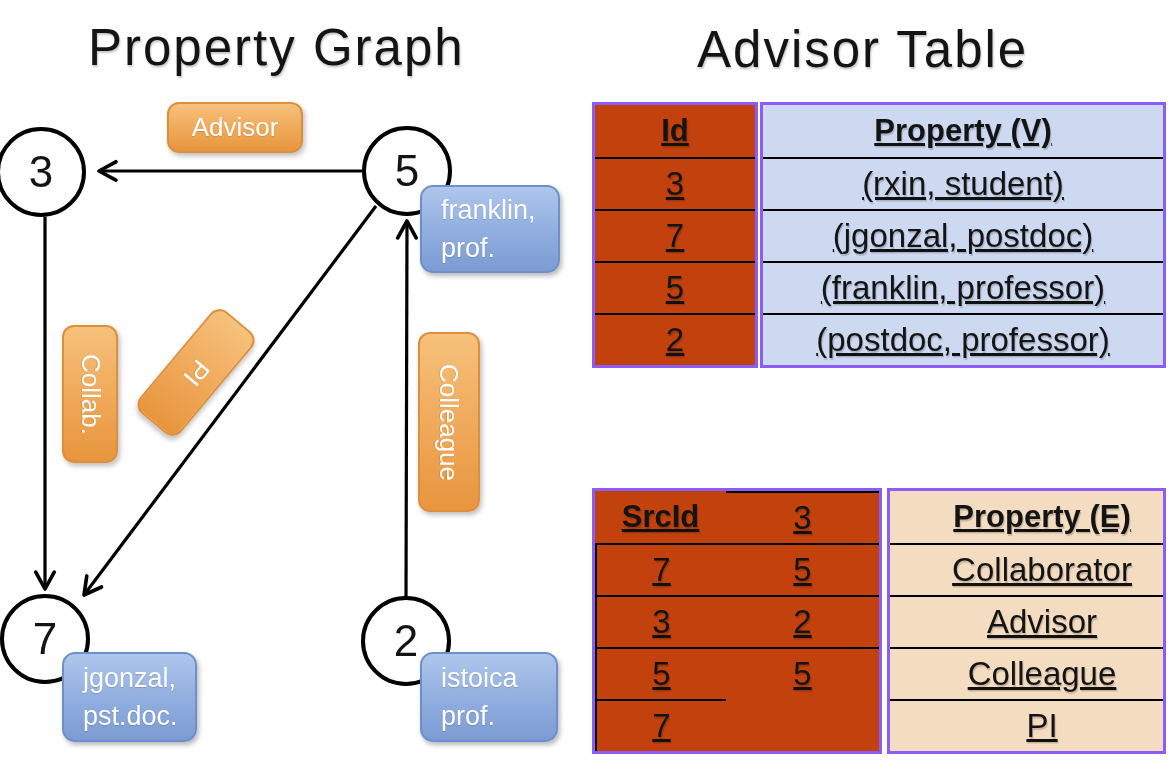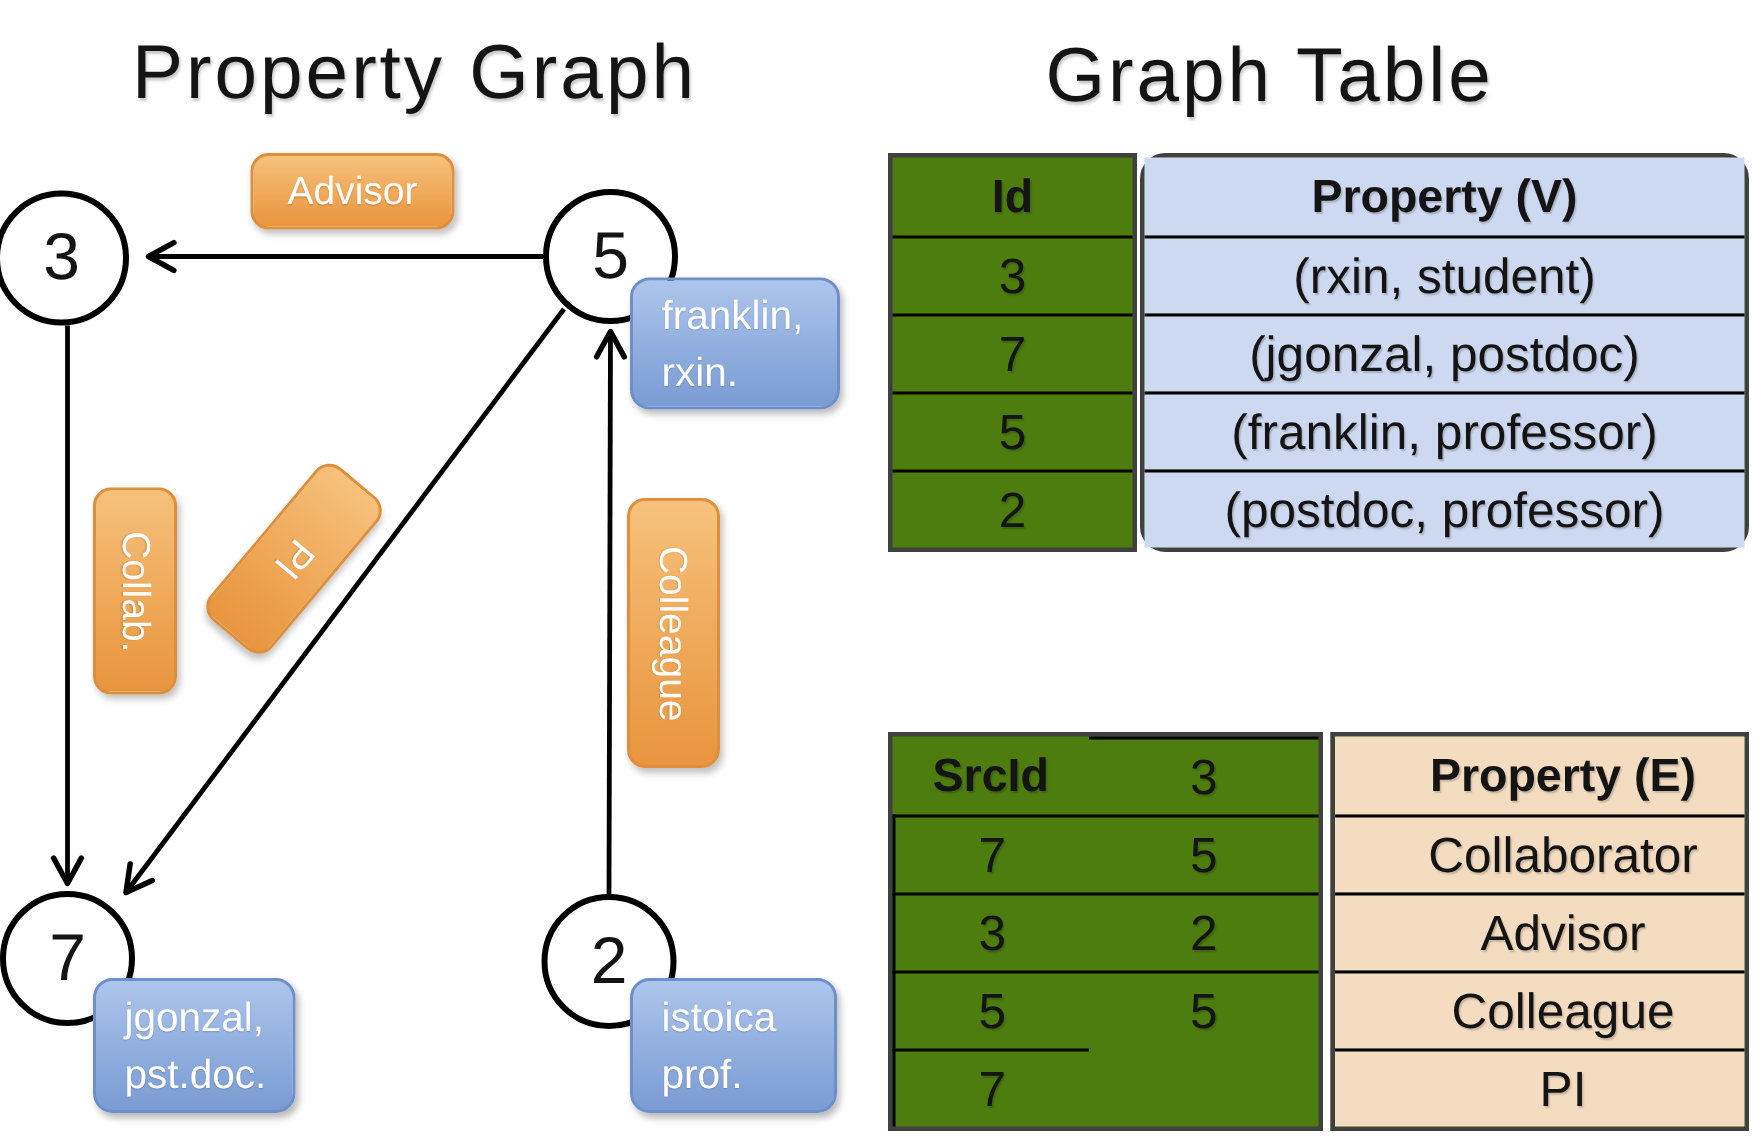--- a/index.html
+++ b/index.html
@@ -61,31 +61,31 @@
 
   
   .tables-panel { position: absolute; left: 585px; top: 0; width: 585px; height: 760px; }
   .vertex-title { left: 112px; top: 20px; }
   .edge-title   { left: 152px; top: 398px; }
 
   .tbl { position: absolute; display: flex; }
   .vtable { left: 7px; top: 102px; width: 574px; }
   .etable { left: 7px; top: 488px; width: 574px; border-radius: 16px; }
 
-  .sub { border: 3px solid #404040; background: #4d7c0f; }
+  .sub { border: 3px solid #8b5cf6; background: #c2410c; text-decoration: underline; }
   .sub .cell {
     height: 52px; display: flex; align-items: center; justify-content: center;
     font-size: 33px; font-weight: 400; color: #141414;
     border-top: 2px solid #000; text-shadow: 1px 1.5px 1px rgba(0,0,0,0.18);
   }
   .sub .cell.first { border-top: none; }
   .sub .cell.head { font-weight: 700; font-size: 31px; }
 
   .v-id   { width: 166px; }
-  .v-prop { margin-left: 2px; flex: 1; border-radius: 17px; }
+  .v-prop { margin-left: 2px; flex: 1; }
   .v-prop .cell { background: #cdd9f0; }
 
   .e-ids  { width: 290px; display: grid; grid-template-columns: 131px 1fr; }
   .e-ids .cell.dst { border-left: 2px solid #000; }
   .e-prop { margin-left: 5px; flex: 1; }
   .e-prop .cell { background: #f4dcc1; padding-left: 31px; }
 </style>
 </head>
 <body>
 
@@ -113,42 +113,42 @@
         <span>5</span>
       </div>
     <div class="gnode node-7">
         <span>7</span>
       </div>
     <div class="gnode node-2">
         <span>2</span>
       </div>
 
     <div class="vlabel vl-franklin">franklin,
-rxin.</div>
+prof.</div>
     <div class="vlabel vl-jgonzal">jgonzal,
 pst.doc.</div>
     <div class="vlabel vl-istoica">istoica
 prof.</div>
 
     <div class="elabel el-advisor">
       <span>Advisor</span>
     </div>
     <div class="elabel el-collab">
       <span class="rot90">Collab.</span>
     </div>
     <div class="elabel el-pi">
       <span class="rot90">PI</span>
     </div>
     <div class="elabel el-colleague">
       <span class="rot90">Colleague</span>
     </div>
   </section>
 
   <section class="tables-panel">
-    <h1 class="big-title vertex-title">Graph Table</h1>
+    <h1 class="big-title vertex-title">Advisor Table</h1>
 
     <div class="tbl vtable">
       <div class="sub v-id">
         <div class="cell head first">Id</div>
         <div class="cell">3</div>
         <div class="cell">7</div>
         <div class="cell">5</div>
         <div class="cell">2</div>
       </div>
       <div class="sub v-prop">

